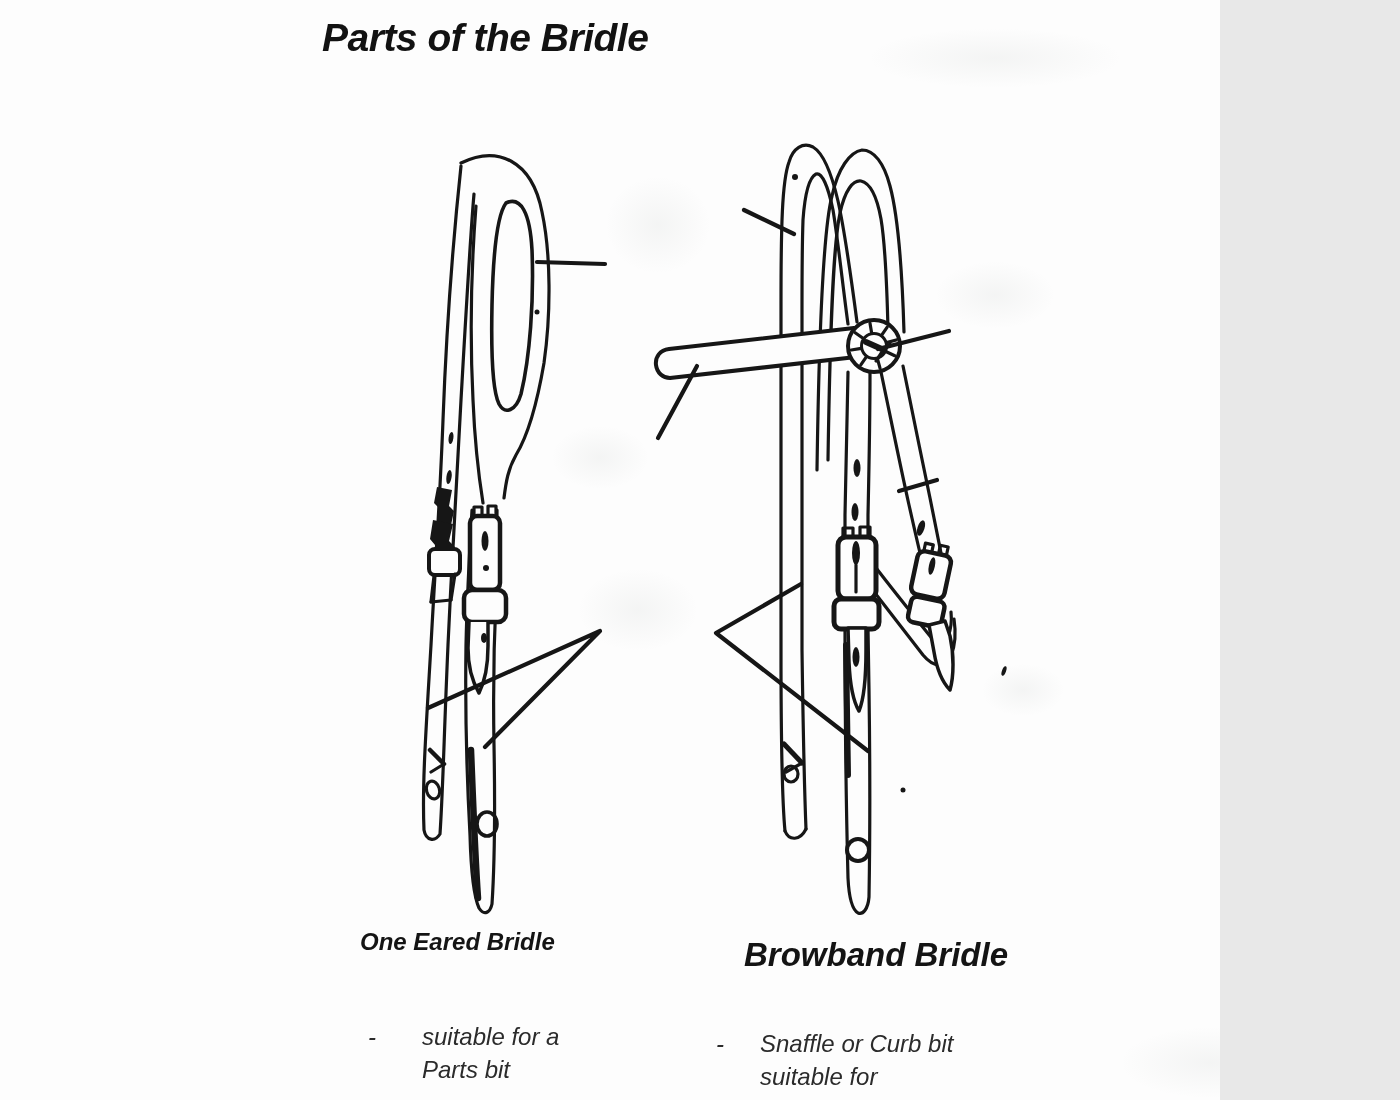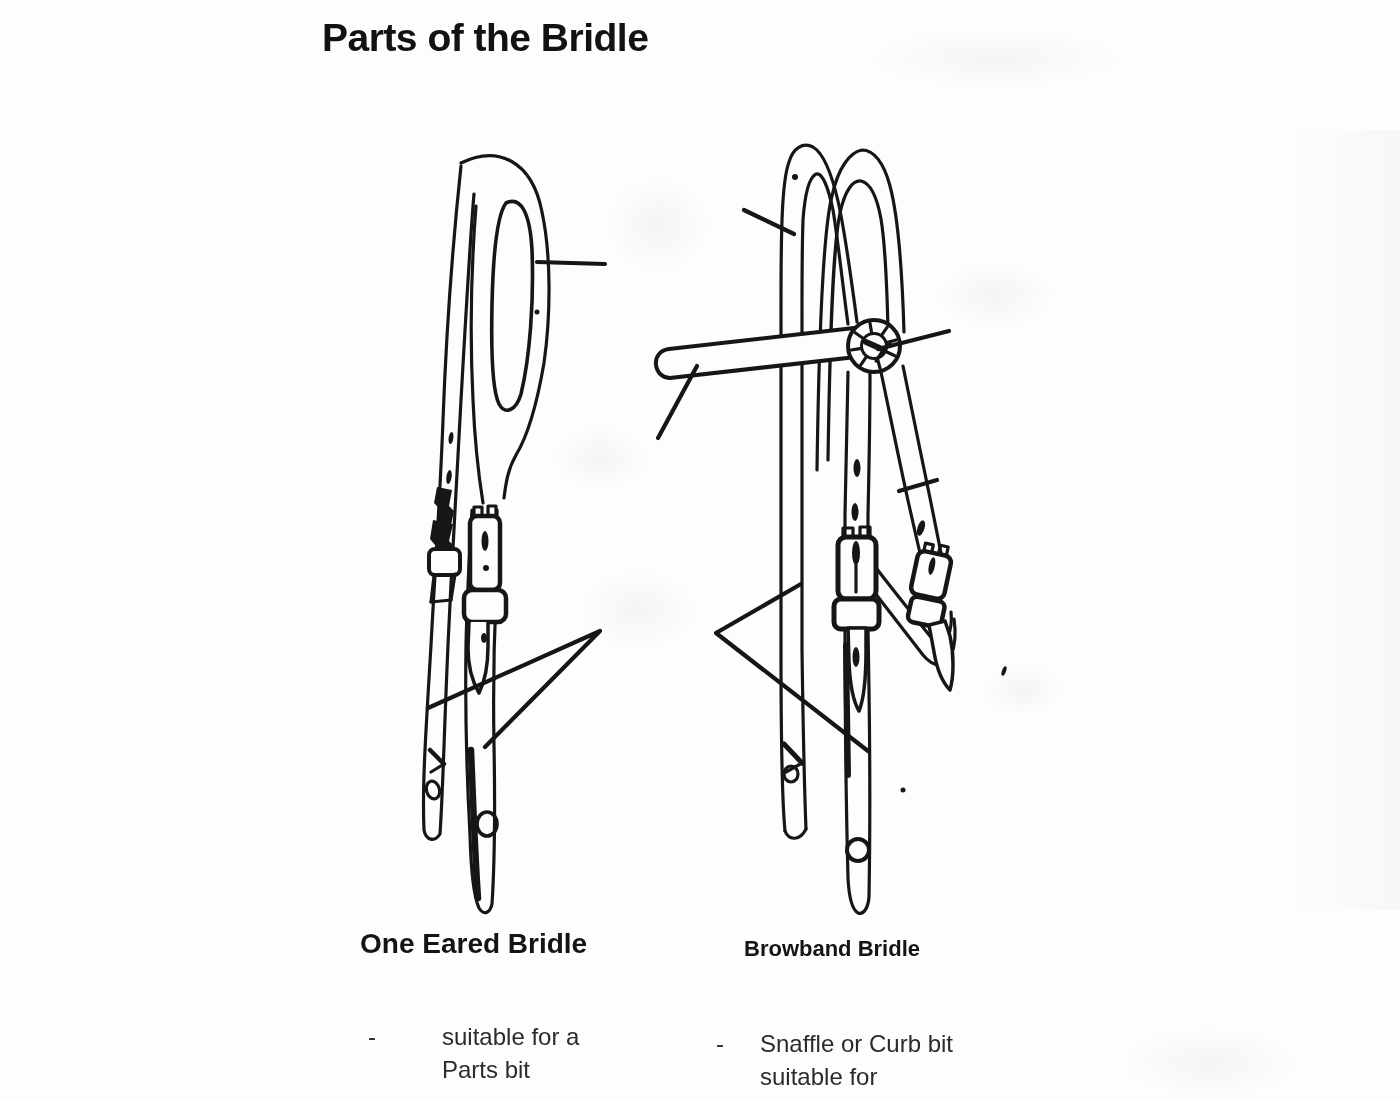--- a/index.html
+++ b/index.html
@@ -1,39 +1,39 @@
 <!DOCTYPE html>
 <html style="--paper: #fdfdfd; --ink: #161616; --note_ink: #2b2b2b;"><head>
 <meta charset="utf-8">
 <style>
   :root{
     --paper:#fdfdfd; --ink:#161616; --note_ink:#2b2b2b;
   }
   html,body{margin:0;padding:0;}
   body{background:#e8e8e8;font-family:"Liberation Sans",sans-serif;}
   .page{
-    position:relative;width:1400px;height:1100px;background:var(--paper);
-    overflow:hidden;color:var(--ink);
+    position:relative;width:1220px;height:1100px;background:var(--paper);
+    overflow:hidden;color:var(--ink);font-style:italic;
   }
   .title{
     position:absolute;left:322px;top:16px;margin:0;
     font-size:39px;font-weight:700;letter-spacing:-0.5px;color:#121212;
   }
   .art{position:absolute;left:0;top:0;width:1400px;height:1100px;color:var(--ink);}
   .caption{
     position:absolute;font-weight:700;color:#141414;white-space:nowrap;
   }
-  .cap1{left:360px;top:928px;font-size:28px;}
-  .cap2{left:744px;top:936px;font-size:22px;}
+  .cap1{left:360px;top:928px;font-size:24px;}
+  .cap2{left:744px;top:936px;font-size:33px;}
   .note{
     position:absolute;display:flex;align-items:flex-start;
     font-size:24px;color:var(--note_ink);line-height:33px;
   }
   .note1{left:368px;top:1020px;}
-  .note1 .note-lines{margin-left:66px;}
+  .note1 .note-lines{margin-left:46px;}
   .note2{left:716px;top:1027px;}
   .note2 .note-lines{margin-left:36px;}
   .dash{display:inline-block;}
   
   .smudge{position:absolute;border-radius:50%;pointer-events:none;
     background:radial-gradient(closest-side,rgba(120,130,125,0.07),rgba(120,130,125,0.0) 75%);}
   .s1{left:588px;top:160px;width:140px;height:130px;}
   .s2{left:535px;top:415px;width:130px;height:85px;}
   .s3{left:558px;top:555px;width:160px;height:110px;}
   .s4{left:915px;top:250px;width:160px;height:90px;}

